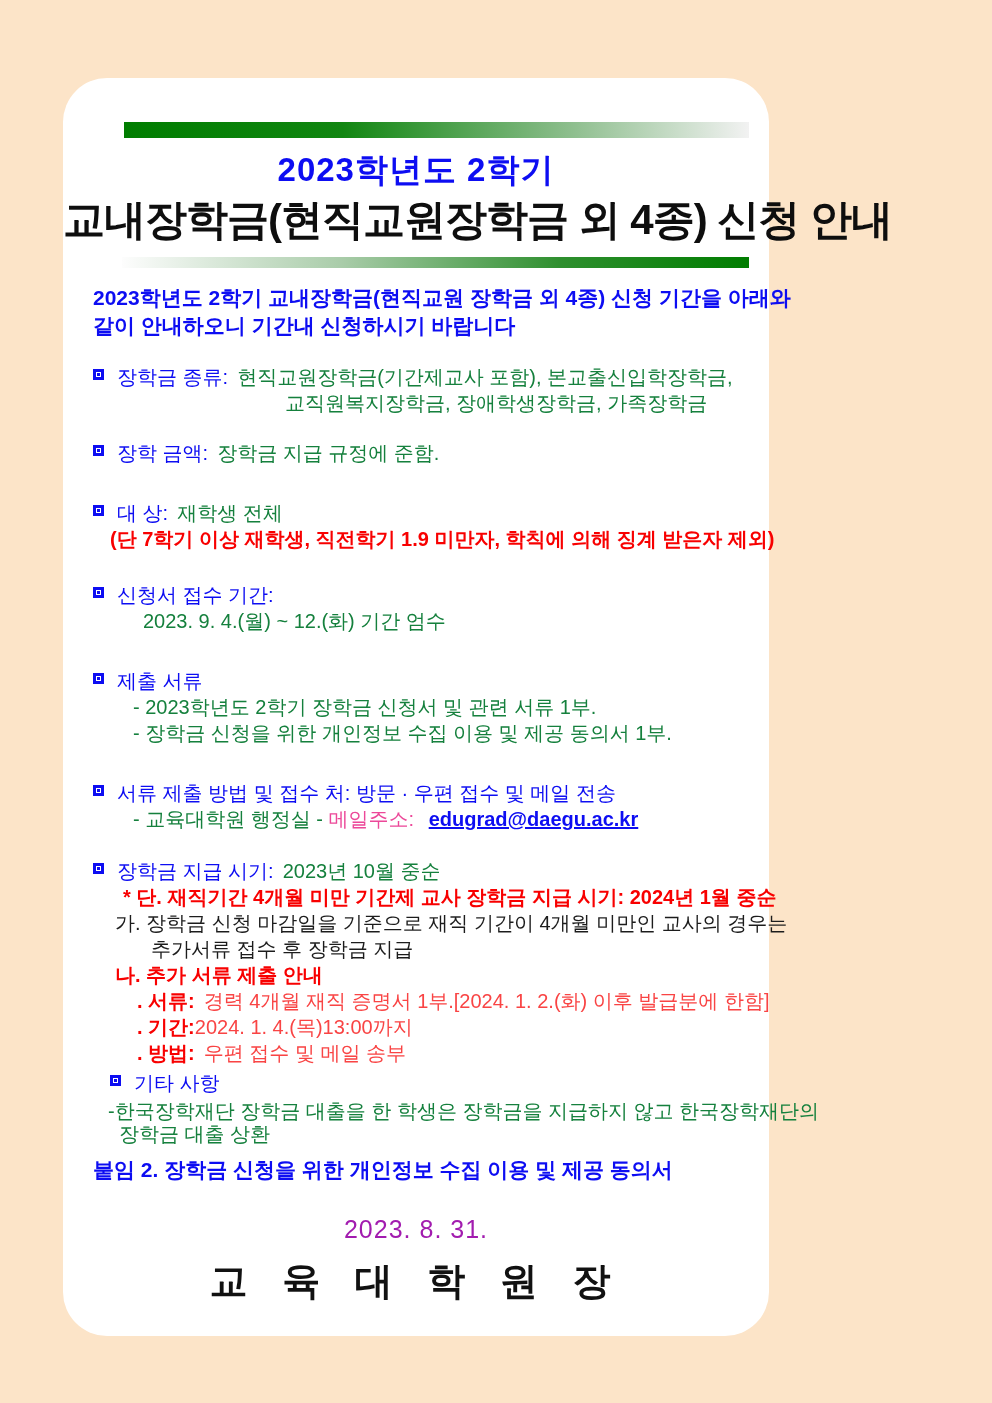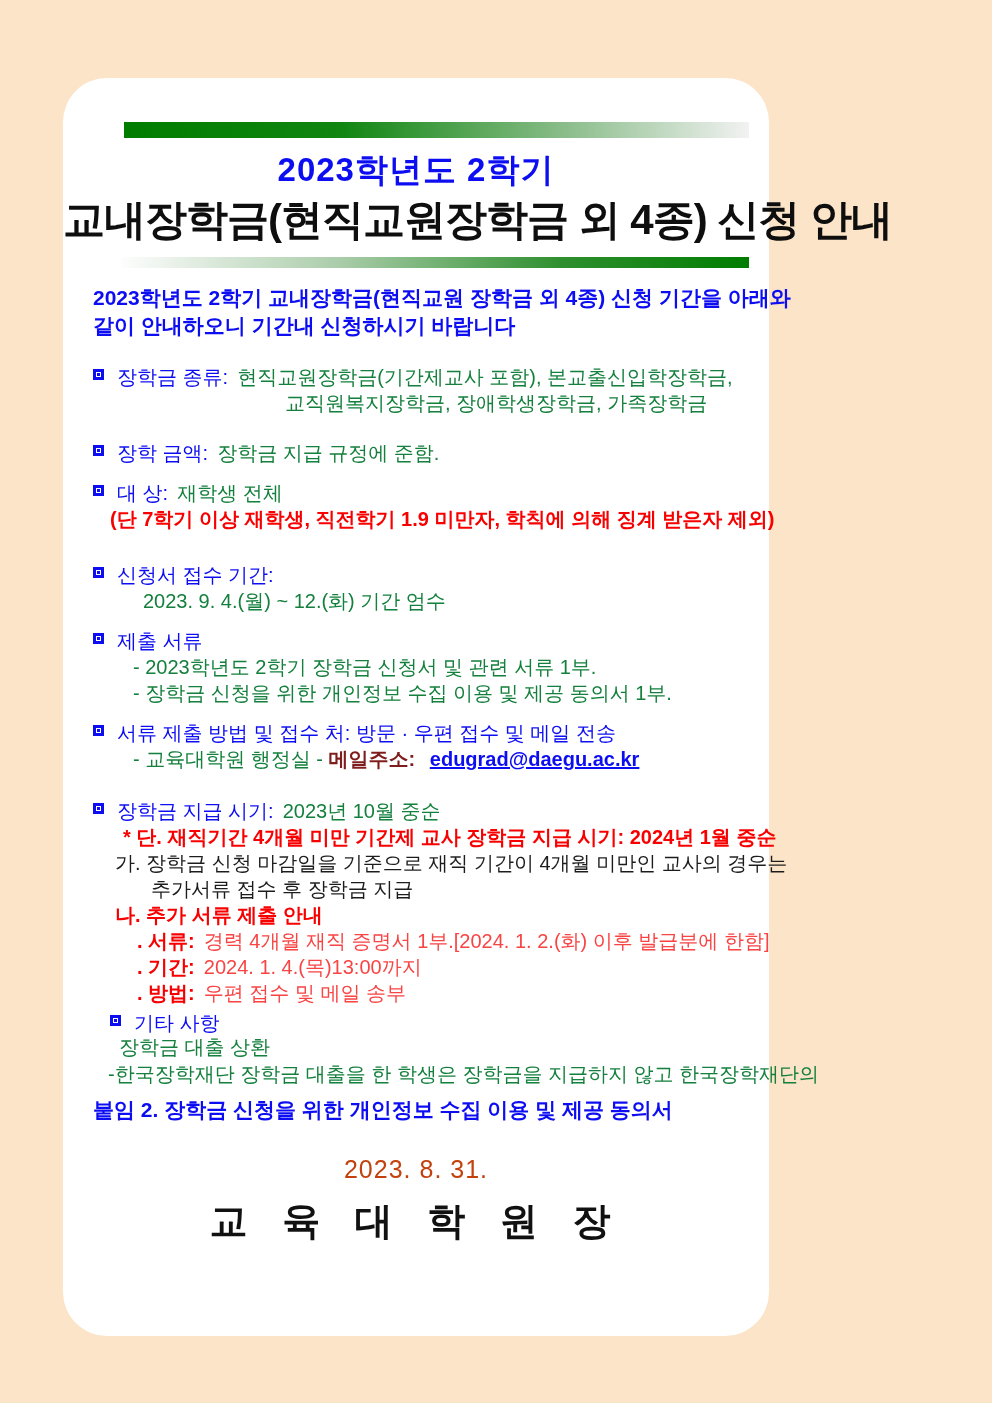--- a/index.html
+++ b/index.html
@@ -74,50 +74,50 @@
     position:absolute;
     left:1px; top:1px; right:1px; bottom:1px;
     background:#0d0df2;
   }
   .bl-body { flex:1; }
   .lbl { color:#0d0df2; font-weight:normal; margin-right:9px; white-space:nowrap; }
   .val { color:#15803d; }
   .redb { color:#f80000; font-weight:bold; }
   .red  { color:#f94444; }
   .blk  { color:#1c1c1c; }
-  .mail-lbl { color:#7f1d1d; font-weight:bold; margin-right:9px; }
+  .mail-lbl { color:#ec4899; font-weight:normal; margin-right:9px; }
   .link {
     color:#0d0df2;
     text-decoration:underline;
     font-weight:bold;
     cursor:pointer;
   }
   .row { white-space:nowrap; }
-  .mt24 { margin-top:24px; } .mt22 { margin-top:14px; }
+  .mt24 { margin-top:24px; } .mt22 { margin-top:34px; }
   .mt30 { margin-top:30px; } .mt26 { margin-top:26px; }
   .mt4  { margin-top:4px; }
   .ml17 { margin-left:17px; } .ml22 { margin-left:22px; }
   .ml30 { margin-left:30px; } .ml40 { margin-left:40px; }
   .ml44 { margin-left:44px; } .ml50 { margin-left:50px; }
   .ml58 { margin-left:58px; } .ml168{ margin-left:168px; }
   .etc-bullet { margin-left:17px; }
   .etc-line1 { margin-left:15px; margin-top:4px; line-height:23px; }
   .etc-line2 { margin-left:26px; line-height:23px; }
   .attach {
     margin-top:14px;
     color:#0d0df2;
     font-weight:bold;
     font-size:21px;
     line-height:28px;
   }
   .attach2 { margin-top:10px; }
   .doc-date {
     margin-top:32px;
     text-align:center;
-    color:#c2410c;
+    color:#a21caf;
     font-size:25px;
     letter-spacing:1px;
   }
   .signature {
     margin-top:26px;
     text-align:center;
     color:#111111;
     font-size:38px;
     font-weight:bold;
     letter-spacing:12px;
@@ -196,31 +196,31 @@
       <span class="sq"></span>
       <div class="bl-body">
         <div class="row"><span class="lbl">장학금 지급 시기:</span><span class="val">2023년 10월 중순</span></div>
       </div>
     </div>
     <div class="redb ml30 row">* 단. 재직기간 4개월 미만 기간제 교사 장학금 지급 시기: 2024년 1월 중순</div>
     <div class="blk ml22 row">가. 장학금 신청 마감일을 기준으로 재직 기간이 4개월 미만인 교사의 경우는</div>
     <div class="blk ml58 row">추가서류 접수 후 장학금 지급</div>
     <div class="redb ml22 row">나. 추가 서류 제출 안내</div>
     <div class="ml44 row"><span class="redb lbl-gap" style="margin-right:9px">. 서류:</span><span class="red">경력 4개월 재직 증명서 1부.[2024. 1. 2.(화) 이후 발급분에 한함]</span></div>
-    <div class="ml44 row"><span class="redb" style="margin-right:9px">. 기간:</span><span class="red">2024. 1. 4.(목)13:00까지</span></div>
+    <div class="ml44 row"><span class="redb" style="">. 기간:</span><span class="red">2024. 1. 4.(목)13:00까지</span></div>
     <div class="ml44 row"><span class="redb" style="margin-right:9px">. 방법:</span><span class="red">우편 접수 및 메일 송부</span></div>
 
     <div class="bullet mt4 etc-bullet">
       <span class="sq"></span>
       <div class="bl-body">
         <div class="row"><span class="lbl">기타 사항</span></div>
       </div>
     </div>
+    <div class="val etc-line1 row">-한국장학재단 장학금 대출을 한 학생은 장학금을 지급하지 않고 한국장학재단의</div>
     <div class="val etc-line2 row">장학금 대출 상환</div>
-    <div class="val etc-line1 row">-한국장학재단 장학금 대출을 한 학생은 장학금을 지급하지 않고 한국장학재단의</div>
 
     <div class="attach attach2 row">붙임 2. 장학금 신청을 위한 개인정보 수집 이용 및 제공 동의서</div>
 
     <div class="doc-date">2023. 8. 31.</div>
     <div class="signature">교 육 대 학 원 장</div>
 
   </div>
 </div>
 
 </body></html>

